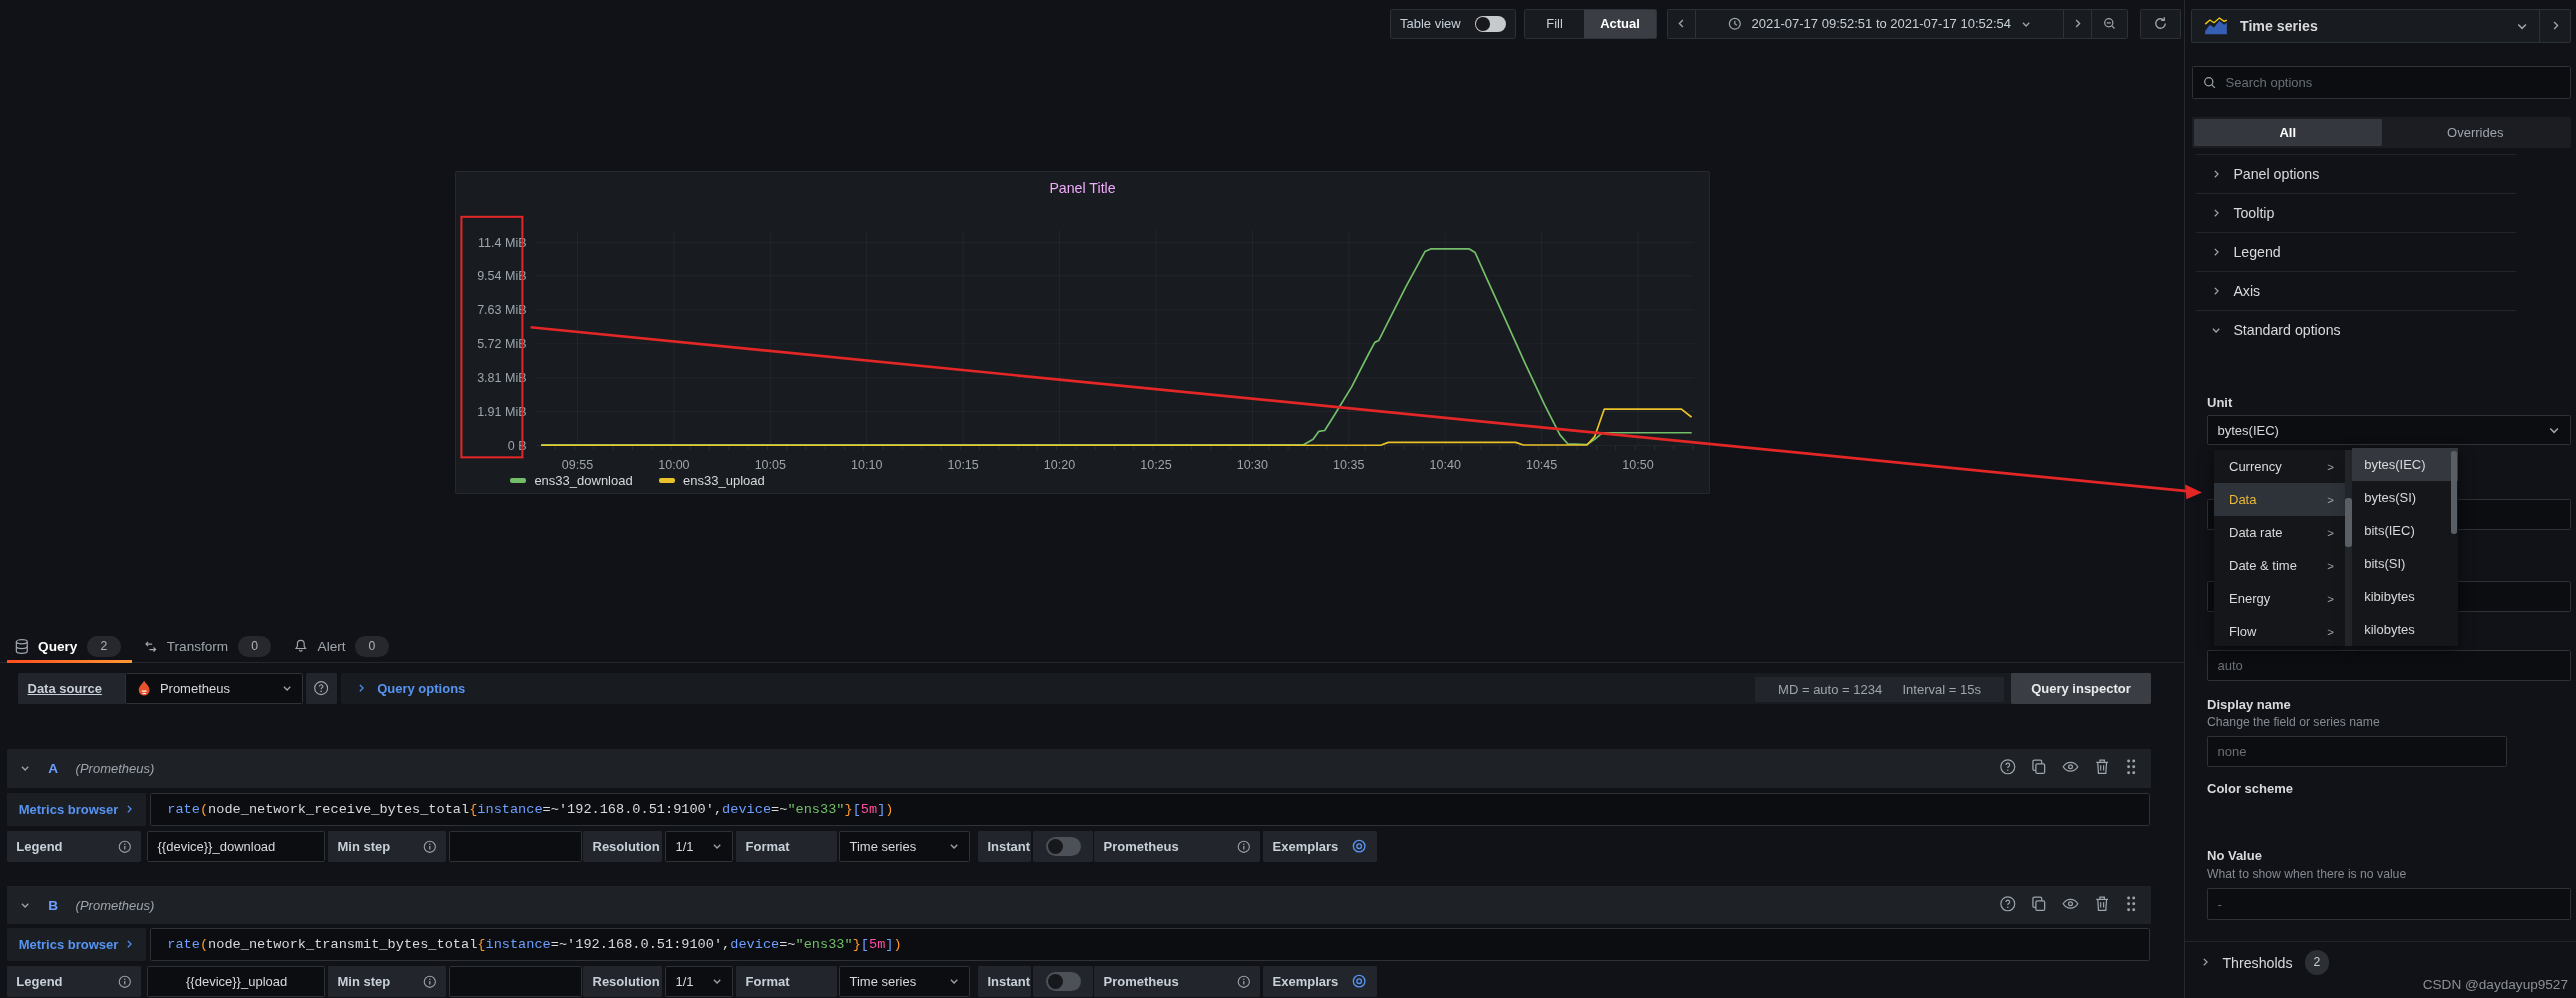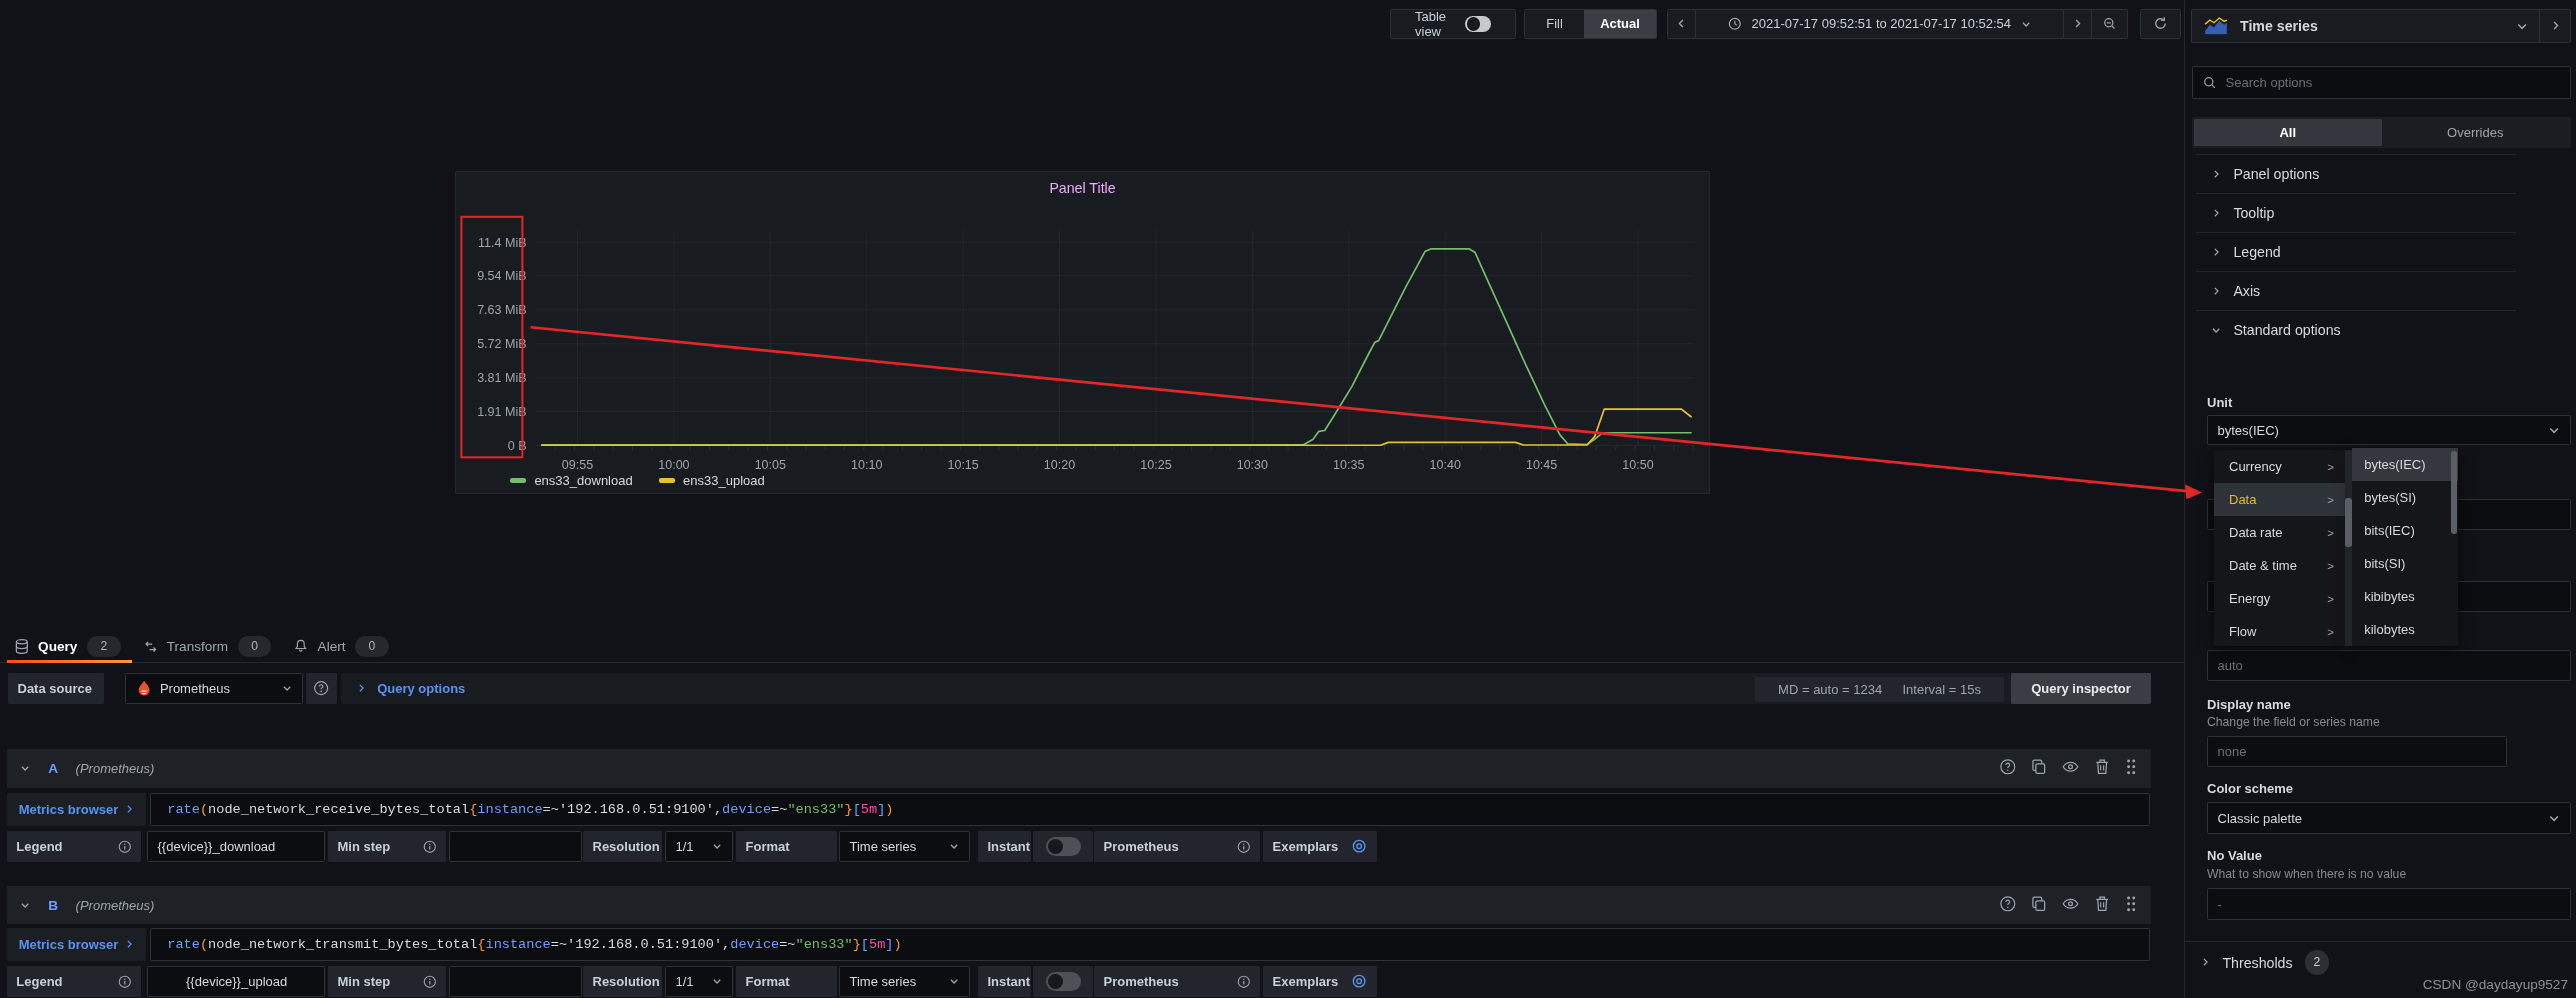--- a/index.html
+++ b/index.html
@@ -68,21 +68,21 @@
   .vline{position:absolute;left:2184px;top:0;width:0.7px;height:998px;background:#26282e;}
   .scrtrack{position:absolute;background:#212429;z-index:41;}
   .scrthumb{position:absolute;background:#5a5f66;z-index:42;border-radius:2.7px;}
   .watermark{position:absolute;font-size:13.6px;color:#8a8f94;}
 </style>
 </head>
 <body>
 
 <div class="stage">
 
-  <div class="btnbox row" style="left:1390px;top:8.8px;width:126px;height:30px;padding:0 24px;justify-content:space-between;">
+  <div class="btnbox row" style="left:1390px;top:8.8px;width:126px;height:30px;padding:0 9px;justify-content:space-between;">
     <span>Table view</span>
     <span class="switch">
         <span class="knob"></span>
       </span>
   </div>
 
   <div class="btnbox" style="left:1524px;top:8.8px;width:133px;height:30px;padding:0;overflow:hidden;">
     <div class="seg" style="width:60px;">Fill</div>
     <div class="seg active" style="width:73px;">Actual</div>
   </div>
@@ -244,26 +244,20 @@
     <span class="ph">auto</span>
   </div>
 
   <div class="sb-label" style="left:2207px;top:697px;">Display name</div>
   <div class="sb-desc" style="left:2207px;top:715px;">Change the field or series name</div>
   <div class="inputbox" style="left:2207px;top:736px;width:300px;height:31px;">
     <span class="ph">none</span>
   </div>
 
   <div class="sb-label" style="left:2207px;top:781px;">Color scheme</div>
-  <div class="inputbox selectbox" style="left:2207px;top:802px;width:364px;height:32px;">
-    <span>Classic palette</span>
-    <svg class="icon" width="12.2" height="12.2" viewBox="0 0 16 16">
-        <path d="M3 6l5 5 5-5" fill="none" stroke="currentColor" stroke-width="2"></path>
-      </svg>
-  </div>
 
   <div class="sb-label" style="left:2207px;top:848px;">No Value</div>
   <div class="sb-desc" style="left:2207px;top:867px;">What to show when there is no value</div>
   <div class="inputbox" style="left:2207px;top:888px;width:364px;height:32px;">
     <span class="ph">-</span>
   </div>
 
   <div class="abs" style="left:2185px;top:941px;width:391px;border-top:0.7px solid #22252b;height:42px;display:flex;align-items:center;padding-left:15px;gap:12.2px;box-sizing:border-box;">
     <svg class="icon" width="10.2" height="10.2" viewBox="0 0 16 16">
         <path d="M6 3l5 5-5 5" fill="none" stroke="currentColor" stroke-width="2"></path>
@@ -414,21 +408,21 @@
     <div class="tab">
       <svg class="icon" width="13.6" height="14.2" viewBox="0 0 20 21">
           <path d="M10 2a5 5 0 0 0-5 5v4l-2 3h14l-2-3V7a5 5 0 0 0-5-5zM8 16a2 2 0 0 0 4 0" fill="none" stroke="currentColor" stroke-width="1.7"></path>
         </svg>
       <span>Alert</span>
       <span class="badge">0</span>
     </div>
     <div class="underline"></div>
   </div>
 
-  <div class="chip" style="left:8px;top:673px;width:96px;">
+  <div class="chip" style="left:18px;top:673px;width:108px;text-decoration:underline;">
     <span>Data source</span>
   </div>
   <div class="inputbox selectbox" style="left:125px;top:673px;width:178px;gap:8.1px;">
     <span class="row" style="gap:8.1px;">
       <svg width="16.3" height="17.6" viewBox="0 0 24 26">
           <path d="M12 1C8 7 4 9.5 4 15a8 8 0 0 0 16 0c0-5.5-4-8-8-14z" fill="#e6522c"></path>
           <path d="M8.5 16.5h7M9.5 20h5" stroke="#fff" stroke-width="1.6"></path>
         </svg>
       <span>Prometheus</span>
     </span>

